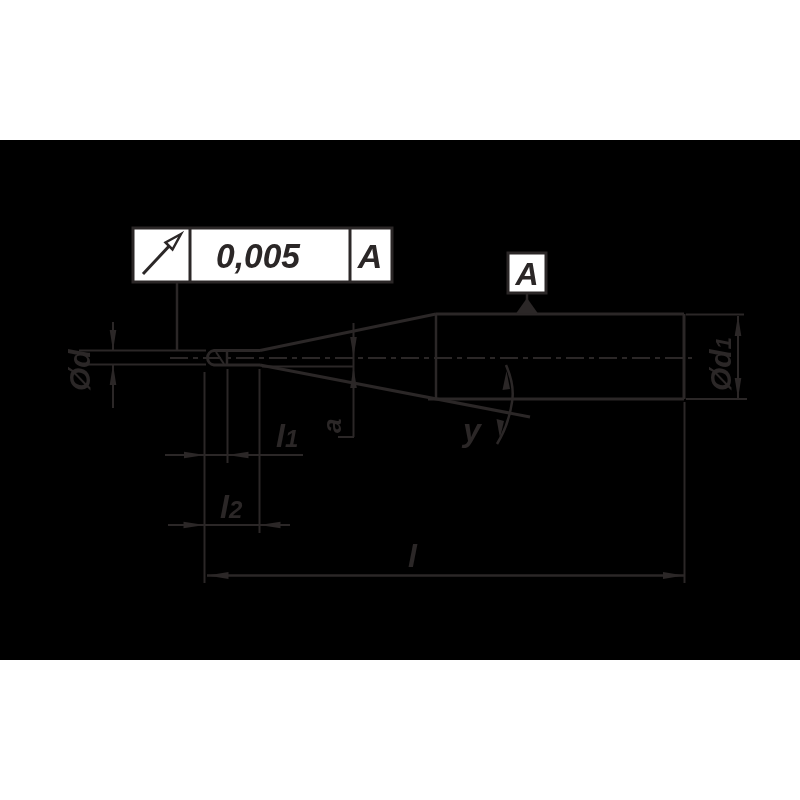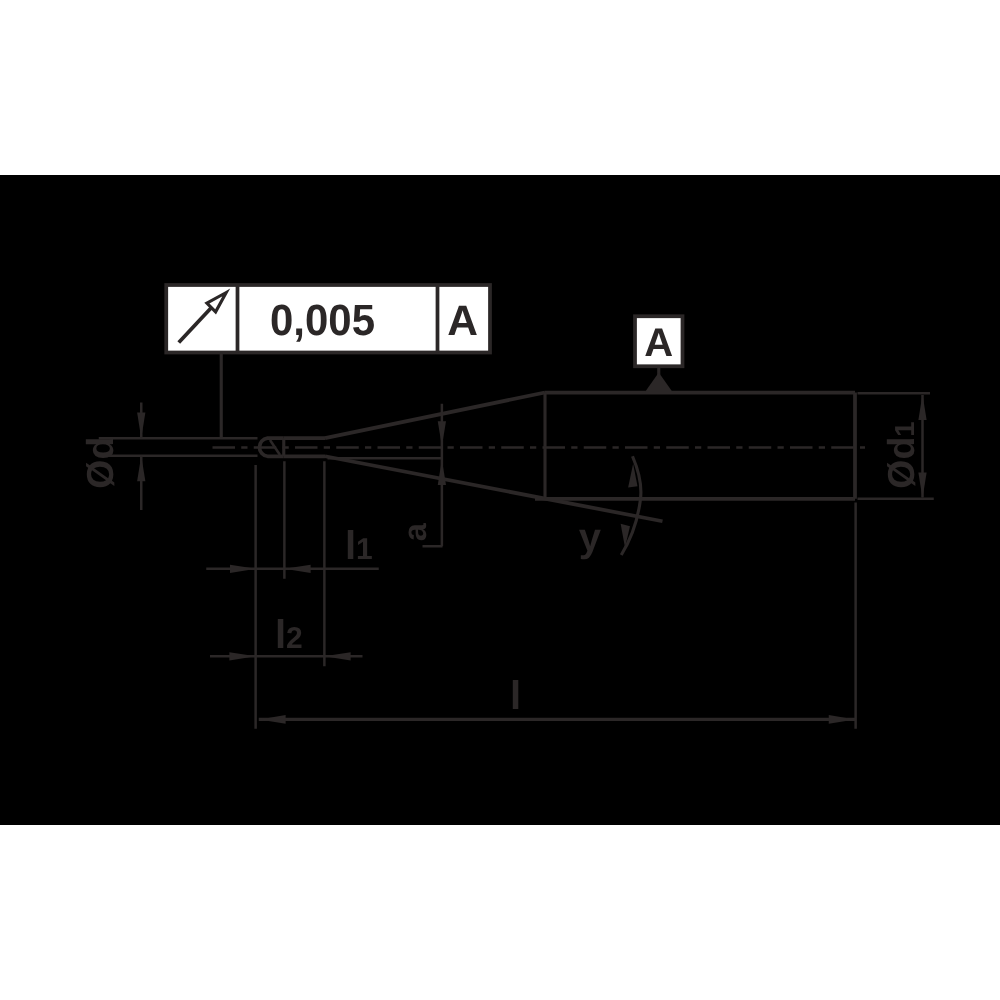--- a/index.html
+++ b/index.html
@@ -1,16 +1,16 @@
 <!DOCTYPE html>
 <html><head>
 <meta charset="utf-8">
 <style>
   html,body{margin:0;padding:0;background:#ffffff;}
-  .stage{position:relative;width:800px;height:800px;background:#1d4ed8;overflow:hidden;}
+  .stage{position:relative;width:800px;height:800px;background:#1d4ed8;overflow:hidden;font-style:italic;}
   svg{display:block;}
   text{font-family:"Liberation Sans","DejaVu Sans",sans-serif;font-weight:bold;}
 </style>
 </head>
 <body>
 
 <div class="stage">
 <svg width="800" height="800" viewBox="0 0 800 800">
 
   <rect x="0" y="0" width="800" height="800" fill="#ffffff"></rect>

